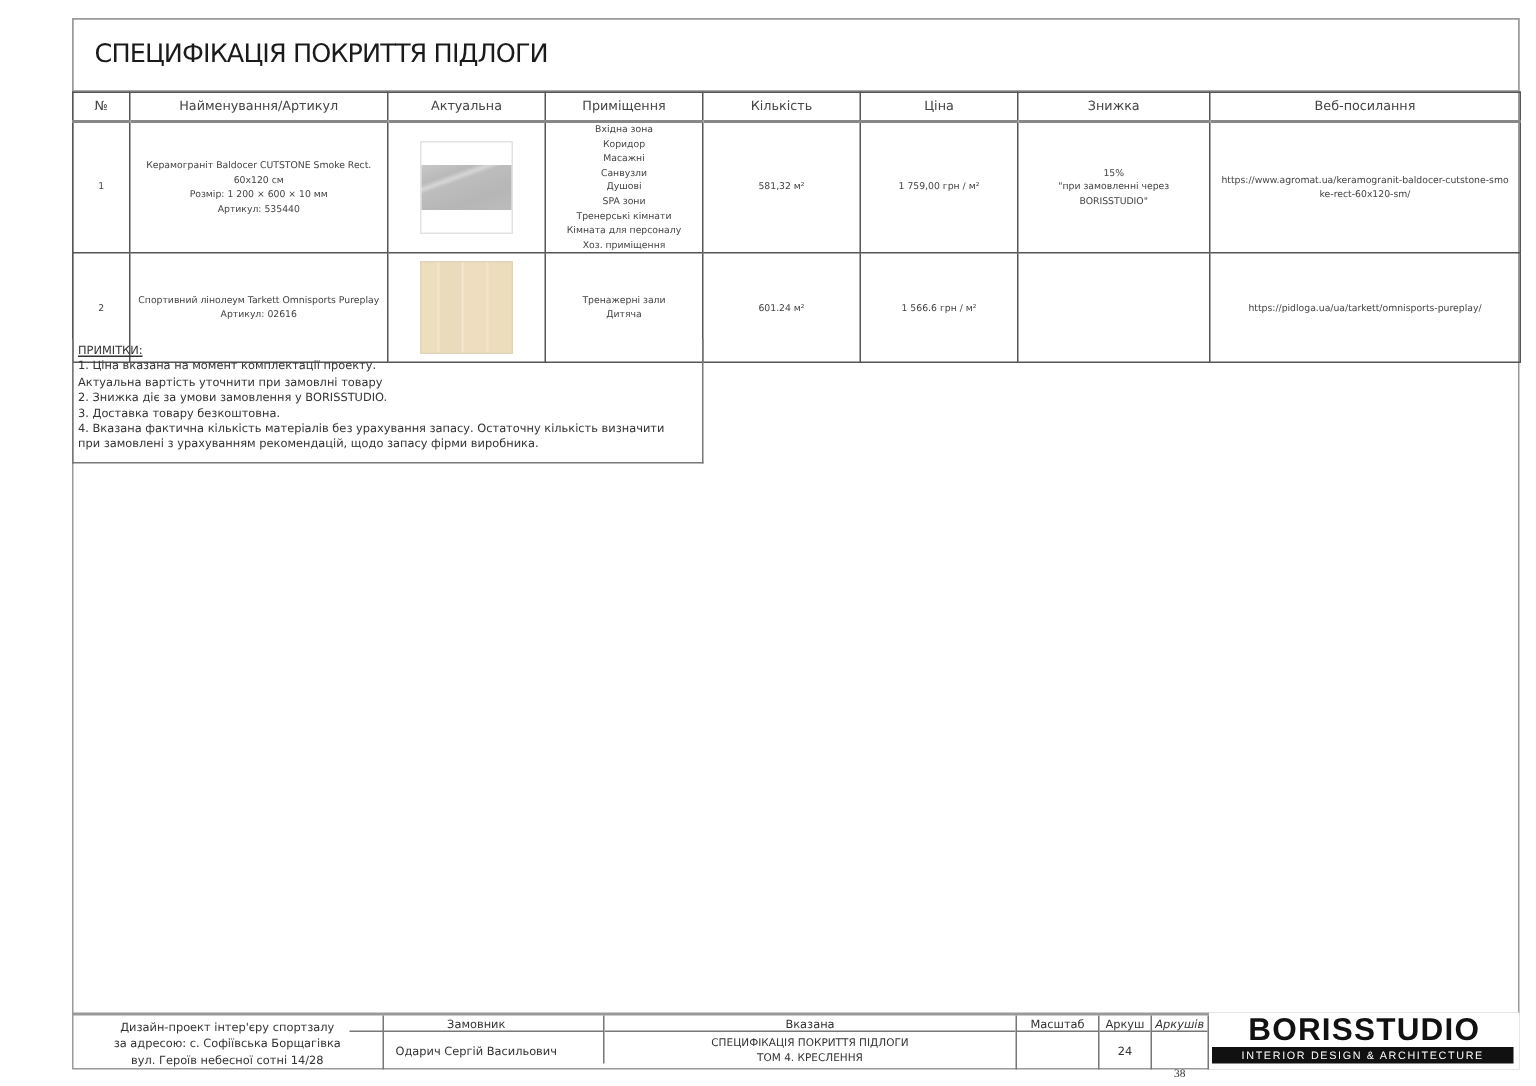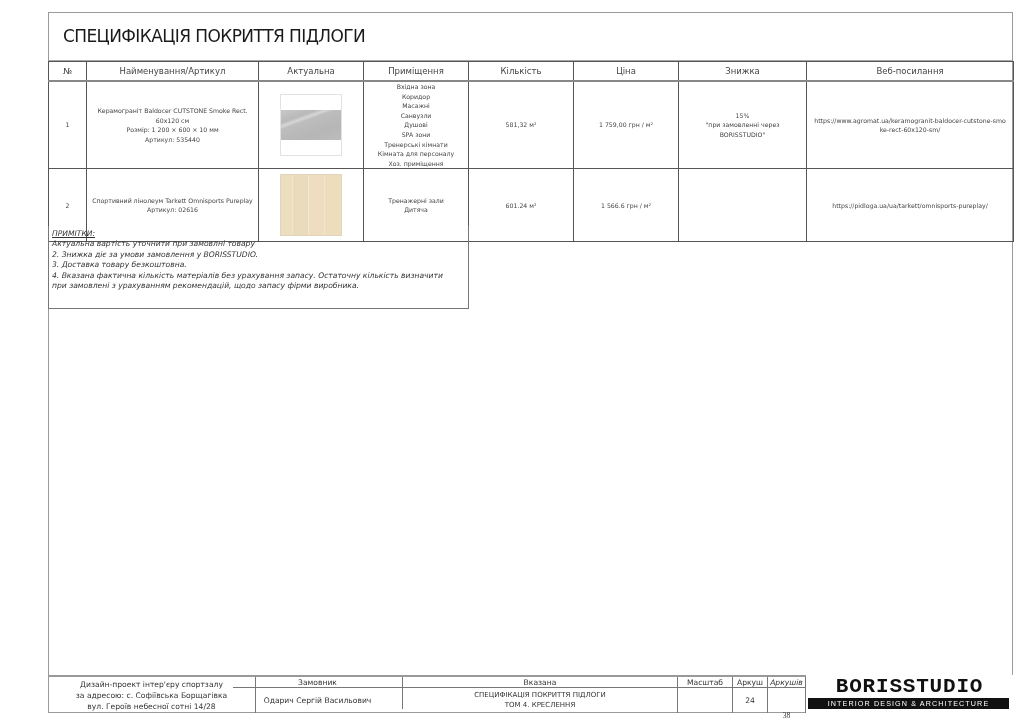--- a/index.html
+++ b/index.html
@@ -20,29 +20,29 @@
   tr.r1 td { height:72px; }
   tr.r2 td { height:72px; }
   td.rooms { line-height:1.3; font-size:6.2px; }
   .thumb { width:62px; height:62px; margin:0 auto; box-sizing:border-box; border:1px solid #e2e2e2; position:relative; background:#fff; }
   .thumb.tile .band { position:absolute; left:0; right:0; top:15px; height:30px;
         background:linear-gradient(160deg,#c8c8c8 0%,#b9b9b9 25%,#d6d6d6 32%,#bdbdbd 38%,#b6b6b6 70%,#bcbcbc 100%); }
   .thumb.wood { background:
         linear-gradient(90deg, rgba(0,0,0,0.02) 0 18%, rgba(255,255,255,0.15) 18% 20%, rgba(0,0,0,0.03) 20% 45%, rgba(255,255,255,0.2) 45% 47%, rgba(0,0,0,0.015) 47% 72%, rgba(255,255,255,0.15) 72% 74%, rgba(0,0,0,0.025) 74% 100%),
         #f2e2c2; border-color:#e0d4bc; }
   .notes { left:48px; top:226px; width:421px; height:83px; border:1px solid #777; border-top:none;
-           font-size:7.6px; line-height:10.4px; color:#333; padding:3px 3px 0 3px;font-style:italic; }
+           font-size:7.6px; line-height:10.4px; color:#333; padding:3px 3px 0 3px; }
   .notes .head { text-decoration:underline; }
   .footer { left:48px; top:675px; width:965px; height:38px; border-top:2px solid #999; }
   .fcell { position:absolute; box-sizing:border-box; border-right:1px solid #777; text-align:center;
            color:#333; font-size:7.6px; }
   .fsub { position:absolute; left:0; right:0; box-sizing:border-box; text-align:center; }
   .logo { position:absolute; left:806px; top:675px; width:207px; height:38px; box-sizing:border-box; background:#fff; }
   .logo .big { position:absolute; left:3px; top:0px; width:201px; text-align:center; font-size:21px;
-               font-weight:bold; color:#111; letter-spacing:0.8px; font-family:Liberation Mono, monospace; line-height:24px; }
+               font-weight:bold; color:#111; letter-spacing:0.8px; font-family:Liberation Sans, sans-serif; line-height:24px; }
   .logo .bar { position:absolute; left:2px; top:23px; width:201px; height:11px; background:#111; color:#fff;
                font-size:7.2px; font-weight:normal; letter-spacing:1.1px; text-align:center; line-height:11px;
                font-family:"Liberation Sans", sans-serif; }
 </style>
 </head>
 <body>
 
 <div class="abs frame"></div>
 
 <div class="abs title-box">
@@ -122,20 +122,21 @@
       <td>601.24 м²</td>
       <td>1 566.6 грн / м²</td>
       <td></td>
       <td>https://pidloga.ua/ua/tarkett/omnisports-pureplay/</td>
     </tr>
   </tbody>
 </table>
 
 <div class="abs notes">
   <div class="head">ПРИМІТКИ:</div>
+  <div>1. Ціна вказана на момент комплектації проекту.</div>
   <div>Актуальна вартість уточнити при замовлні товару</div>
   <div>2. Знижка діє за умови замовлення у BORISSTUDIO.</div>
   <div>3. Доставка товару безкоштовна.</div>
   <div style="white-space:nowrap;">4. Вказана фактична кількість матеріалів без урахування запасу. Остаточну кількість визначити</div>
   <div>при замовлені з урахуванням рекомендацій, щодо запасу фірми виробника.</div>
 </div>
 
 <div class="abs footer">
   <div class="fcell" style="left:0;top:0;width:208px;height:36px;line-height:11px;padding-top:2px;">
     <div>Дизайн-проект інтер'єру спортзалу</div>

